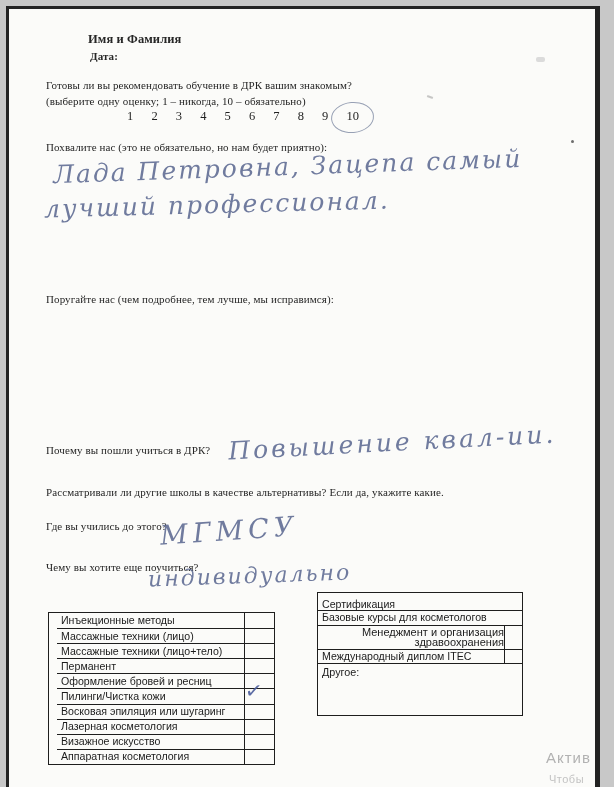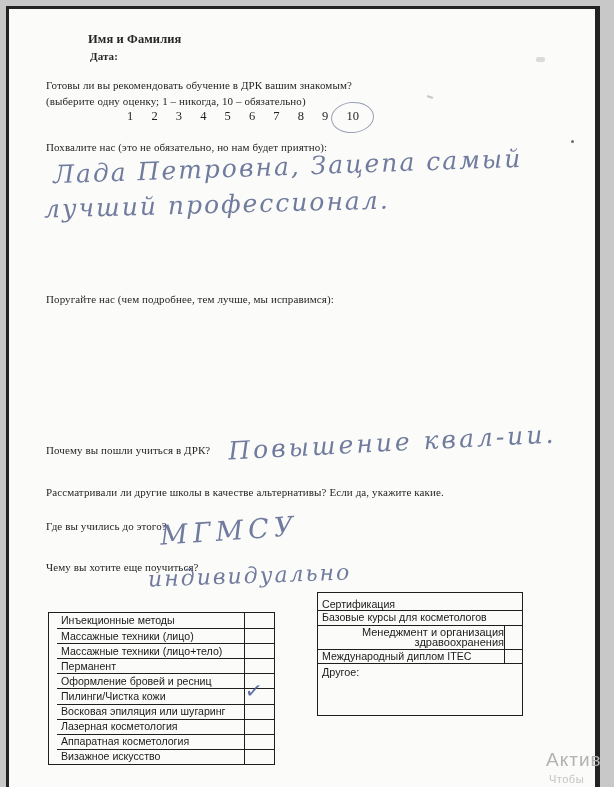--- a/index.html
+++ b/index.html
@@ -47,21 +47,21 @@
   .ltable .trow { height:15.1px;margin-left:8px; }
   .ltable .tcheck { width:30px; }
   .rtable .tcheck { width:18px; }
   .other-row { display:block; padding:2px 0 0 4px; font-size:10.8px; }
   .checkmark {
     position:absolute; left:245px; top:679px; font-family:"DejaVu Sans",sans-serif;
     font-size:21px; color:#4c5e9c; transform:rotate(6deg); opacity:0.9;
   }
   .wm1 {
     position:absolute; left:546px; top:749px; font-family:"Liberation Sans",sans-serif;
-    font-size:19px; color:#b2b2b2; letter-spacing:1px; white-space:nowrap; z-index:5;
+    font-size:15px; color:#b2b2b2; letter-spacing:1px; white-space:nowrap; z-index:5;
   }
   .wm2 {
     position:absolute; left:549px; top:773px; font-family:"Liberation Sans",sans-serif;
     font-size:11px; color:#c3c3c3; letter-spacing:0.5px; white-space:nowrap; z-index:5;
   }
   .artifact { position:absolute; pointer-events:none; }
 </style>
 </head>
 <body>
 
@@ -133,25 +133,25 @@
     </div>
     <div class="trow">
       <div class="tcell">Восковая эпиляция или шугаринг</div>
       <div class="tcheck"></div>
     </div>
     <div class="trow">
       <div class="tcell">Лазерная косметология</div>
       <div class="tcheck"></div>
     </div>
     <div class="trow">
-      <div class="tcell">Аппаратная косметология</div>
+      <div class="tcell">Визажное искусство</div>
       <div class="tcheck"></div>
     </div>
     <div class="trow">
-      <div class="tcell">Визажное искусство</div>
+      <div class="tcell">Аппаратная косметология</div>
       <div class="tcheck"></div>
     </div>
   </div>
 
   <div class="checkmark">✓</div>
 
   <div class="tbl rtable" style="left:317px; top:592px; width:206px;">
     <div class="trow first" style="height:16.5px;align-items:flex-end;">
       <div class="tcell">Сертификация</div>
       <div class="tcheck"></div>

